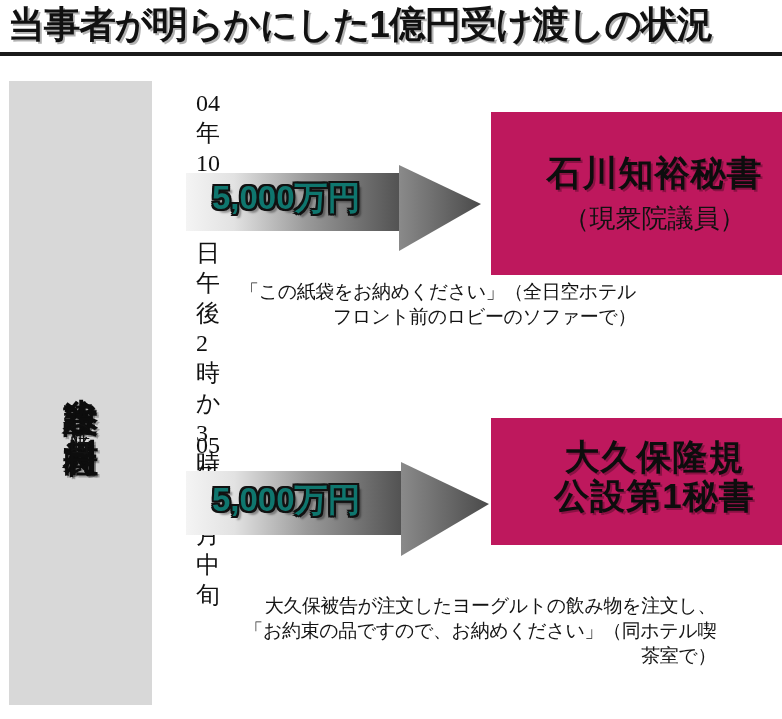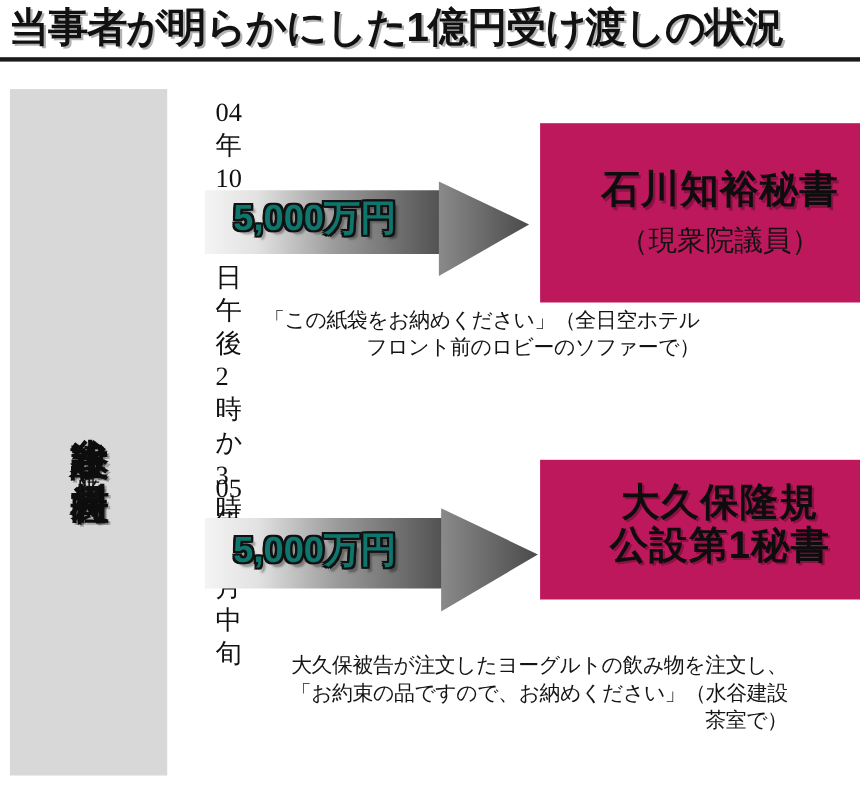--- a/index.html
+++ b/index.html
@@ -244,17 +244,17 @@
 
     <div class="amount" style="left:176px; top:478px;">5,000万円</div>
 
     <div class="recipient-box" style="left:455px; top:418px; width:327px; height:127px;">
       <div class="recipient-name two-line">大久保隆規
 公設第1秘書</div>
       <div class="recipient-sub"></div>
     </div>
 
     <div class="caption" style="left:160px; top:593px; width:520px;">大久保被告が注文したヨーグルトの飲み物を注文し、
-「お約束の品ですので、お納めください」（水谷建設
+「お約束の品ですので、お納めください」（同ホテル喫
 茶室で）</div>
   </div>
 
 </div>
 
 </body></html>

